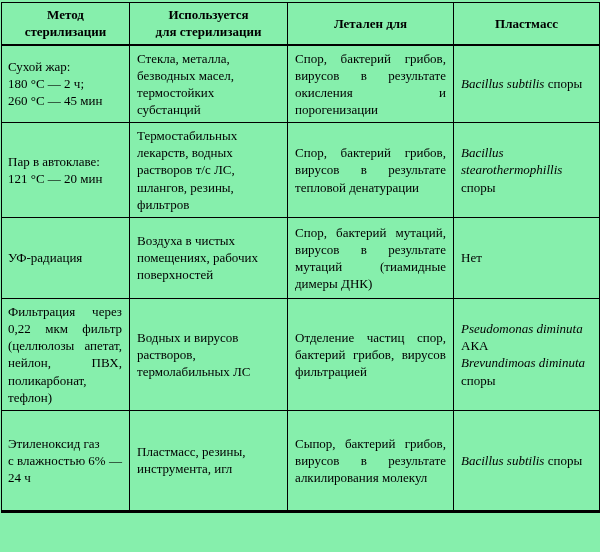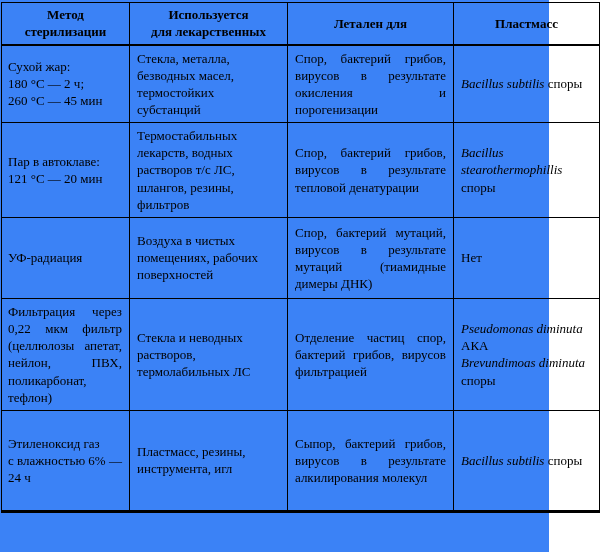--- a/index.html
+++ b/index.html
@@ -3,24 +3,24 @@
 <meta charset="utf-8">
 <style>
   html, body {
     margin: 0;
     padding: 0;
     background: #ffffff;
     font-family: "Liberation Serif", "DejaVu Serif", serif;
     color: #000000;
   }
   .page {
-    width: 549px;
+    width: 600px;
     height: 552px;
     box-sizing: border-box;
-    background: #3b82f6;
+    background: #86efac;
     padding: 2px 1px 0 1px;
   }
   table.steril {
     width: 598px;
     border-collapse: collapse;
     table-layout: fixed;
     border-top: 1px solid #000;
     border-left: 1px solid #000;
     border-right: 1px solid #000;
     border-bottom: 3px solid #000;
@@ -68,21 +68,21 @@
     <colgroup>
       <col class="c1">
         <col class="c2">
         <col class="c3">
         <col class="c4">
     </colgroup>
     <thead>
       <tr>
         <th>Метод стерилизации</th>
         <th>Используется
-для лекарственных</th>
+для стерилизации</th>
         <th>Летален для</th>
         <th>Пластмасс</th>
       </tr>
     </thead>
     <tbody id="table-body">
   <tr>
     <td class="col-method">Сухой жар:
 180 °С — 2 ч;
 260 °С — 45 мин</td>
     <td class="col-used">Стекла, металла, безводных масел, термостойких субстанций</td>
@@ -101,21 +101,21 @@
   <tr>
     <td class="col-method">УФ-радиация</td>
     <td class="col-used">Воздуха в чистых помещениях, рабочих поверхностей</td>
     <td class="col-lethal">Спор, бактерий мутаций, вирусов в результате мутаций (тиамидные димеры ДНК)</td>
     <td class="col-valid"><span>Нет</span></td>
   </tr>
 
 
   <tr>
     <td class="col-method">Фильтрация через 0,22 мкм фильтр (целлюлозы апетат, нейлон, ПВХ, поликарбонат, тефлон)</td>
-    <td class="col-used">Стекла и неводных растворов, термолабильных ЛС</td>
+    <td class="col-used">Водных и вирусов растворов, термолабильных ЛС</td>
     <td class="col-lethal">Отделение частиц спор, бактерий грибов, вирусов фильтрацией</td>
     <td class="col-valid"><i>Pseudomonas diminuta</i><span>
 АКА
 </span><i>Brevundimoas diminuta</i><span>
 споры</span></td>
   </tr>
 
   <tr>
     <td class="col-method">Этиленоксид газ
 с влажностью 6% —

